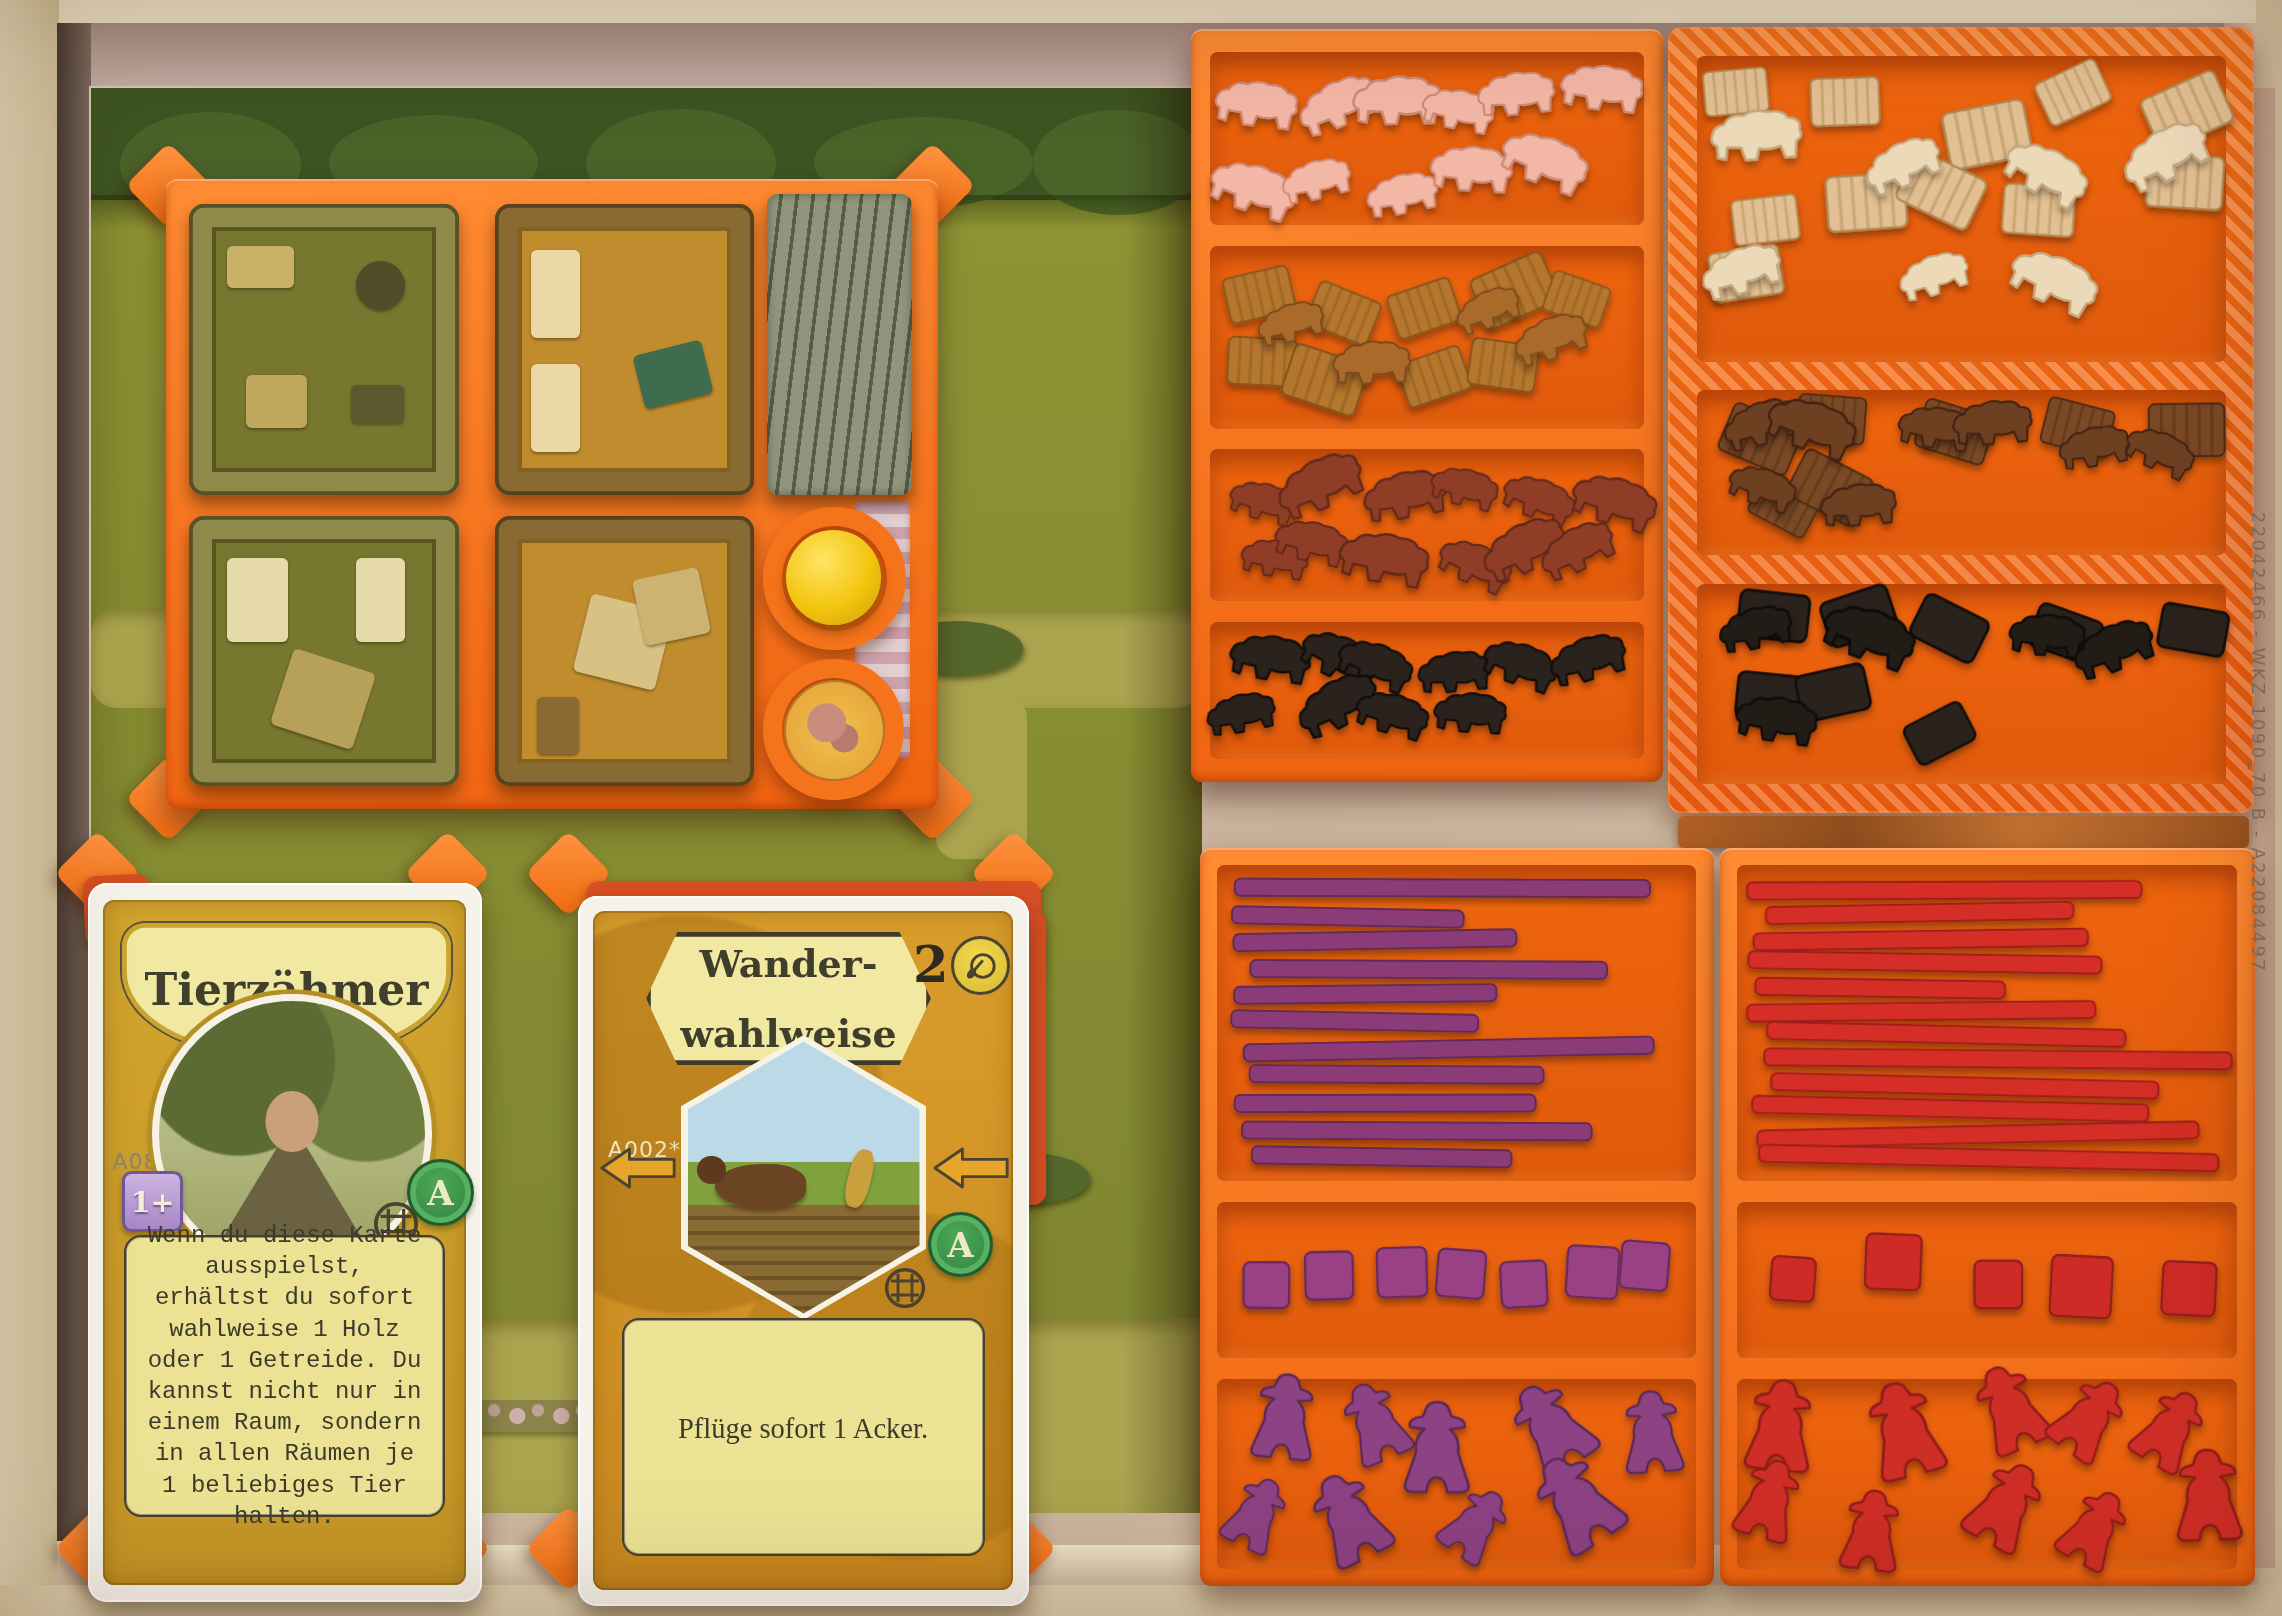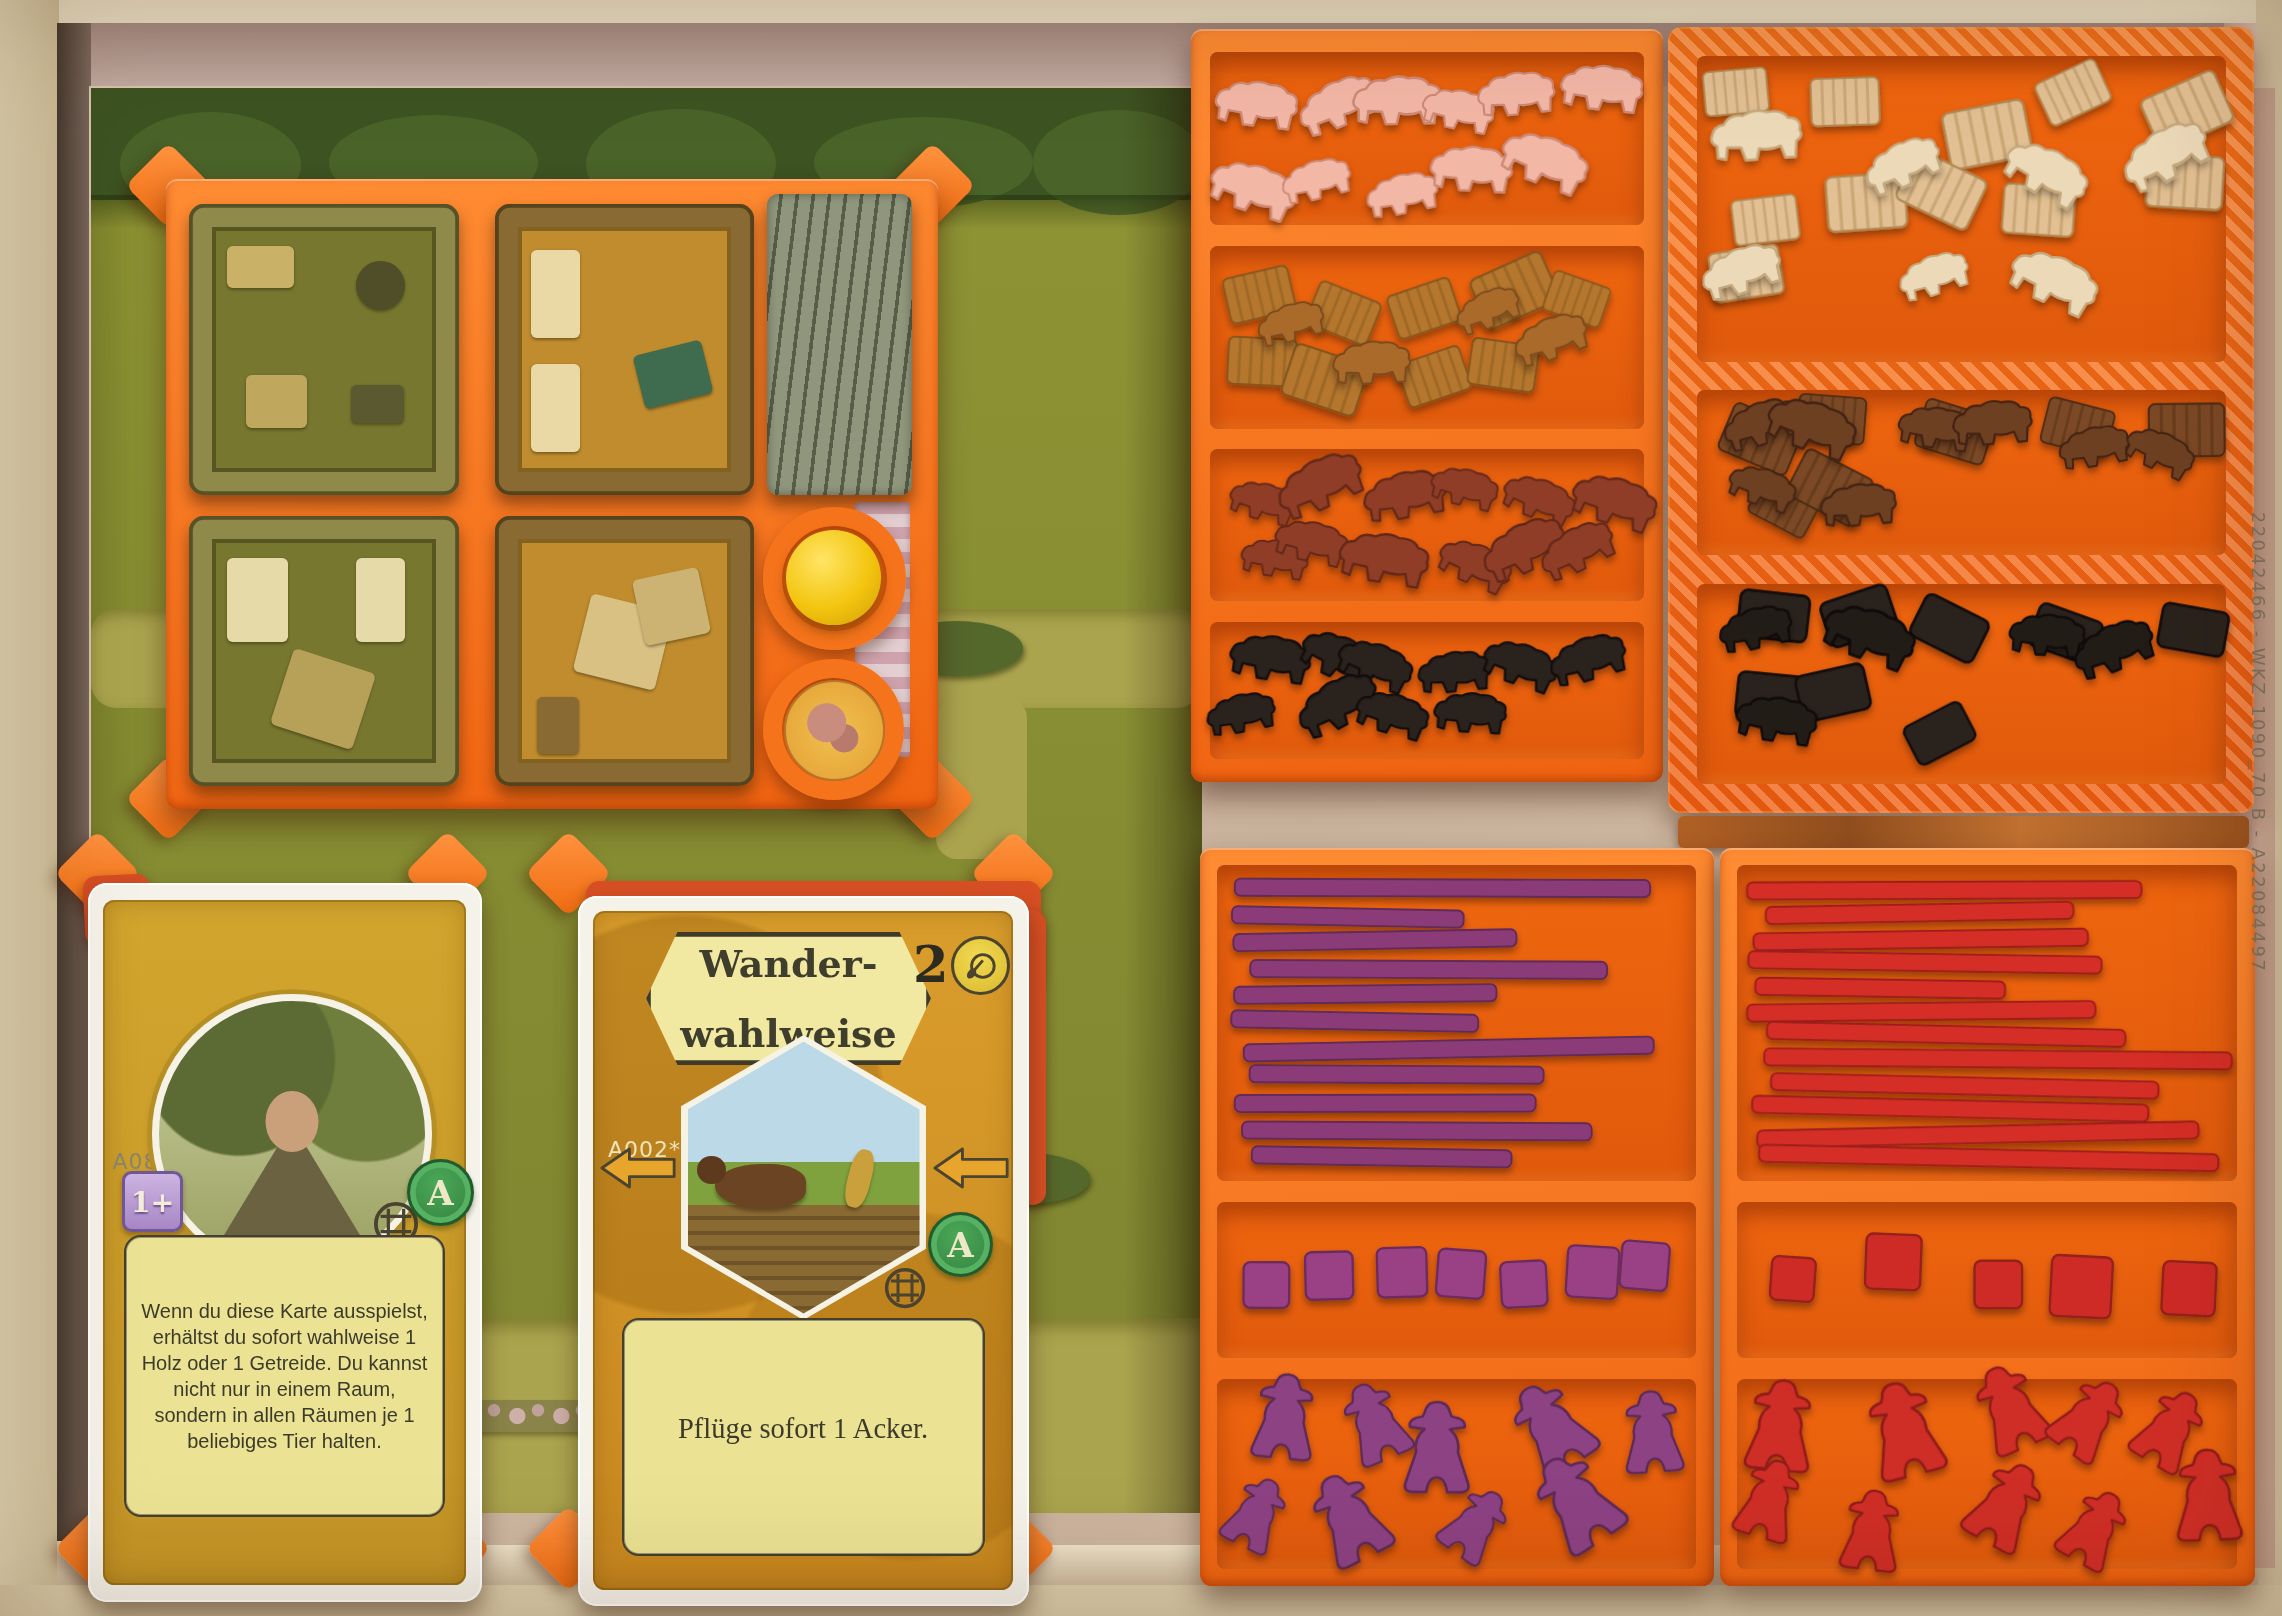--- a/index.html
+++ b/index.html
@@ -91,21 +91,21 @@
   .codetext{font-size:22px;letter-spacing:1px;}
   .badge-1p{background:linear-gradient(#cdb4e2,#a787c6);border:3.8px solid #6f5798;border-radius:9.5px;
       display:flex;align-items:center;justify-content:center;font-family:"DejaVu Serif",serif;font-weight:bold;
       font-size:28.5px;color:#f3ecd8;text-shadow:0 1.9px 1.9px rgba(60,30,90,.6);box-shadow:0 3.8px 5.7px rgba(60,30,0,.35);}
   .badge-A{border-radius:50%;background:radial-gradient(circle at 45% 35%,#4aa857,#34813f);border:3.8px solid #235c2c;
       box-shadow:inset 0 0 0 5.7px #57b163, 0 3.8px 5.7px rgba(40,60,10,.4);display:flex;align-items:center;justify-content:center;
       font-family:"DejaVu Serif",serif;font-weight:bold;font-size:34px;color:#efe8c8;}
   .bodybox{background:var(--card_body);border:2.9px solid #45402e;border-radius:17px;
       box-shadow:inset 0 0 0 1px #9a9374;display:flex;flex-direction:column;align-items:center;justify-content:center;
       text-align:center;color:var(--card_text);}
-  .bodybox .main{font-family:Liberation Sans, sans-serif;font-size:20px;line-height:1.3;text-align:center;}
+  .bodybox .main{font-family:Liberation Mono, monospace;font-size:24px;line-height:1.3;text-align:center;}
   .bodybox .main2{font-family:Liberation Serif, serif;font-size:28.5px;margin-bottom:17px;}
   .bodybox .small{font-size:16px;letter-spacing:1px;line-height:1.65;color:#3f3d2e;}
   .portrait{border-radius:50%;border:7.6px solid #f6f3e6;box-shadow:0 0 0 4.8px #b68f24, 0 5.7px 9.5px rgba(80,50,0,.35);
       overflow:hidden;background:
       radial-gradient(circle at 30% 22%, #5c6b33 0 34%, rgba(0,0,0,0) 35%),
       radial-gradient(circle at 78% 28%, #6f7d3d 0 30%, rgba(0,0,0,0) 31%),
       linear-gradient(#cdd2a2,#9aa061);}
   .hood{position:absolute;left:50%;bottom:-27px;transform:translateX(-50%);width:162px;height:171px;background:#6b6242;
       clip-path:polygon(50% 0,100% 78%,84% 100%,16% 100%,0 78%);box-shadow:inset 0 9.5px 13.3px rgba(30,25,5,.5);}
   .face{position:absolute;left:50%;top:34%;transform:translateX(-50%);width:53px;height:61px;border-radius:50%;background:#caa07b;}
@@ -232,20 +232,23 @@
   <div class="abs wing" style="left:417px;top:1518px;"></div>
   <div class="abs wing" style="left:538px;top:843px;"></div>
   <div class="abs wing" style="left:983px;top:843px;"></div>
   <div class="abs wing" style="left:538px;top:1518px;"></div>
   <div class="abs wing" style="left:983px;top:1518px;"></div>
 
   <div class="abs cardwrap" style="left:88px;top:883px;width:394px;height:719px;">
     <div class="abs deckpart" style="left:-3.8px;top:-7.6px;width:67px;height:70px;transform:rotate(-3deg);"></div>
     <div class="abs sleeve" style="left:0;top:0;right:0;bottom:0;"></div>
     <div class="abs cardface face-gold" style="left:15px;top:17px;width:363px;height:685px;">
+      <div class="abs titleband" style="left:17px;top:21px;width:329px;height:133px;">
+        <span>Tierzähmer</span>
+      </div>
       <div class="abs codetext" style="left:9.5px;top:249px;color:#8b8470;">A086*</div>
       <div class="abs portrait" style="left:49px;top:94px;width:266px;height:266px;">
         <div class="hood"></div>
         <div class="face"></div>
       </div>
       <div class="abs badge-1p" style="left:19px;top:271px;width:55px;height:55px;">1+</div>
       <svg class="abs" style="left:270px;top:301px;" width="46" height="46" viewBox="0 0 48 48">
         <circle cx="24" cy="24" r="21" fill="none" stroke="#49432f" stroke-width="4"></circle>
         <path d="M16 8V40M32 8V40M8 16H40M8 32H40" stroke="#49432f" stroke-width="3.4"></path>
       </svg>

